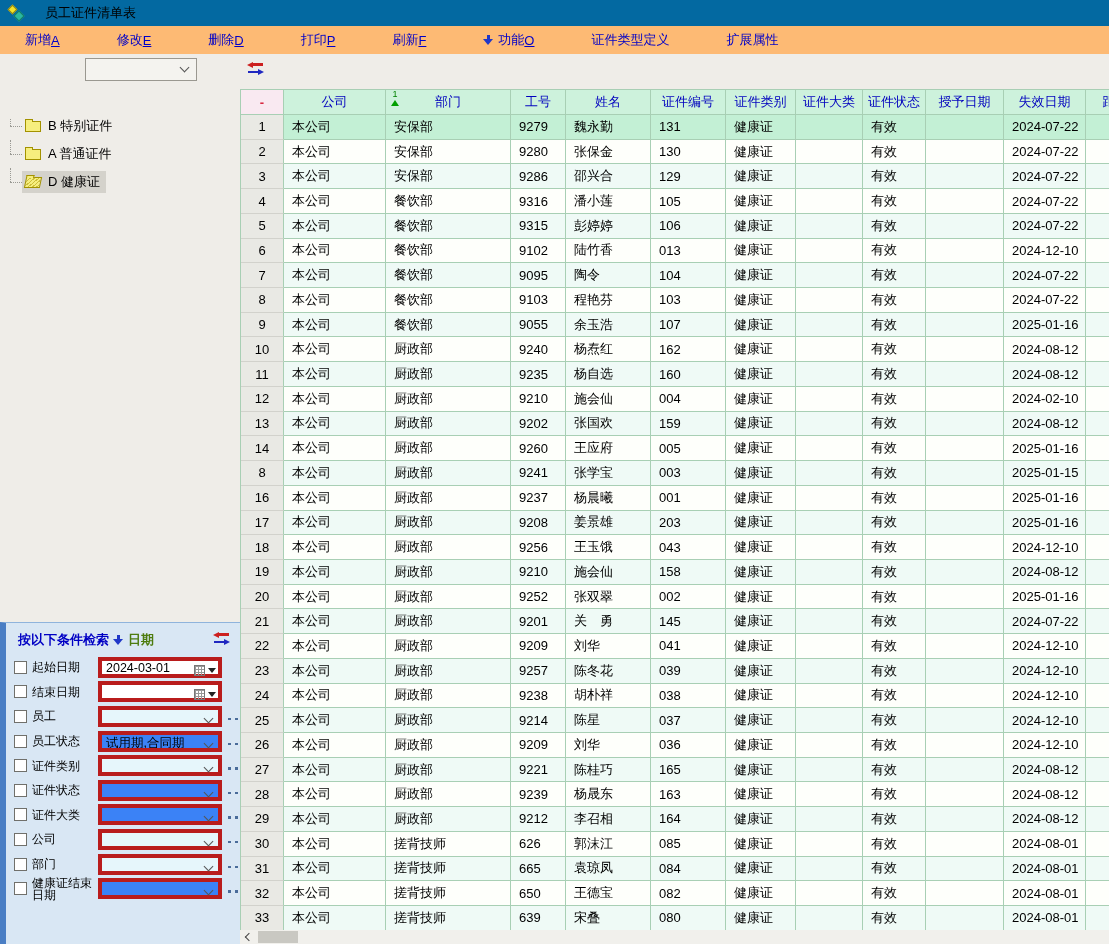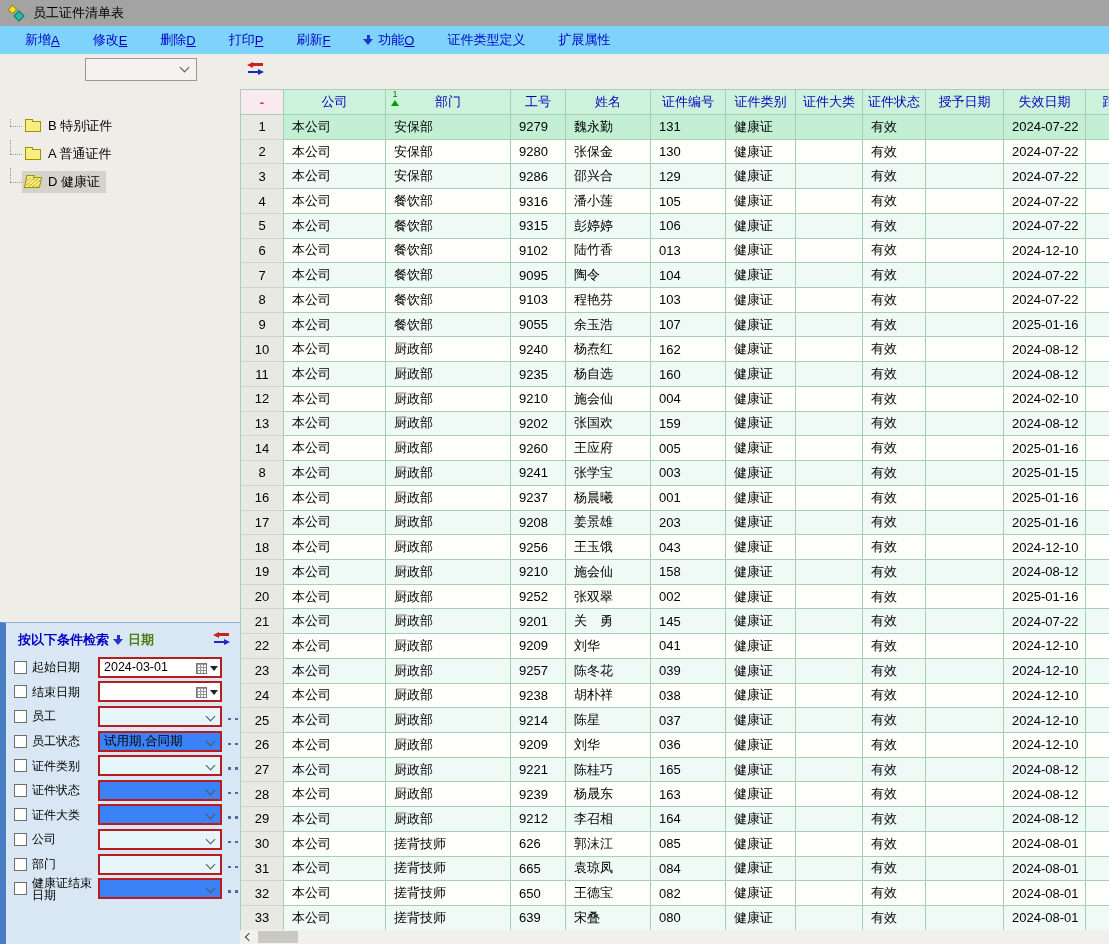--- a/index.html
+++ b/index.html
@@ -1,27 +1,27 @@
 <!DOCTYPE html>
 <html><head>
 <meta charset="utf-8">
 <style>
   * { margin:0; padding:0; box-sizing:border-box; }
   html,body { width:1109px; height:944px; overflow:hidden; }
   body { font-family:"Liberation Sans","DejaVu Sans",sans-serif; background:#EFEDE8; position:relative; font-size:13px; }
 
   
-  .titlebar { position:absolute; left:0; top:0; width:1109px; height:26px; background:#a3a3a3; display:flex; align-items:center; padding-left:7px; }
+  .titlebar { position:absolute; left:0; top:0; width:1109px; height:26px; background:#0369a1; display:flex; align-items:center; padding-left:7px;gap:12px; }
   .app-icon { position:relative; width:20px; height:18px; margin-right:6px; }
   .app-icon .d1 { position:absolute; left:2px; top:2px; width:7px; height:7px; background:#F4E42A; border:1px solid #908410; transform:rotate(45deg); }
   .app-icon .d2 { position:absolute; left:8px; top:8px; width:8px; height:8px; background:#2AB8A0; border:1px solid #127A68; transform:rotate(45deg); }
   .title-text { color:#000; font-size:13px; }
 
   
-  .toolbar { position:absolute; left:0; top:26px; width:1109px; height:28px; background:#7dd3fc; display:flex; align-items:center; padding-left:25px; }
+  .toolbar { position:absolute; left:0; top:26px; width:1109px; height:28px; background:#fdba74; display:flex; align-items:center; padding-left:25px;gap:24px; }
   .tb-btn { color:#0000C8; font-size:13px; margin-right:33px; cursor:default; display:flex; align-items:center; white-space:nowrap; }
   .tb-btn .mn { text-decoration:underline; }
   .tb-btn .down-icon { display:none; position:relative; width:10px; height:12px; margin-right:5px; }
   .tb-btn.with-icon .down-icon { display:inline-block; }
   .down-icon .stem { position:absolute; left:3.5px; top:1px; width:3px; height:5px; background:#2038C8; }
   .down-icon .tri  { position:absolute; left:0; top:5px; border-left:5px solid transparent; border-right:5px solid transparent; border-top:6px solid #2038C8; }
 
   
   .subbar { position:absolute; left:0; top:54px; width:1109px; height:34px; background:#EFEDE8; }
   .combo-plain { position:absolute; left:85px; top:4px; width:112px; height:23px; background:#F4F3EF; border:1px solid #9A9890; display:flex; align-items:center; justify-content:flex-end; padding-right:8px; }
@@ -53,21 +53,21 @@
   .filter-title { color:#0000C4; font-weight:bold; font-size:13px; margin-right:4px; }
   .filter-sort-label { color:#4d7c0f; font-weight:bold; font-size:13px; margin-left:5px; }
   .filter-header .down-icon2 { position:relative; width:10px; height:12px; display:inline-block; }
   .down-icon2 .stem { position:absolute; left:3.5px; top:1px; width:3px; height:5px; background:#2038C8; }
   .down-icon2 .tri { position:absolute; left:0; top:5px; border-left:5px solid transparent; border-right:5px solid transparent; border-top:6px solid #2038C8; }
   .filter-header .swap { position:absolute; right:10px; top:3px; }
   .f-rows { margin-top:4px; }
   .f-row { display:flex; align-items:center; height:24.6px; padding-left:8px; position:relative; }
   .checkbox { width:13px; height:13px; background:#FFF; border:1px solid #70706B; margin-right:5px; flex:none; }
   .f-label { width:66px; font-size:12px; line-height:12px; color:#000; flex:none; }
-  .f-field { position:relative; width:124px; height:21px; border:2px solid #b91c1c; background:#FFF; display:flex; align-items:center; padding:0 20px 0 4px; flex:none; }
+  .f-field { position:relative; width:124px; height:21px; border:4px solid #b91c1c; background:#FFF; display:flex; padding:0 20px 0 4px; flex:none; }
   .f-row.cyan .f-field { background:#E6F6FB; }
   .f-row.lavender .f-field { background:#3b82f6; }
   .f-value { font-size:12.5px; color:#000; white-space:nowrap; overflow:hidden; }
   .f-field .chev { position:absolute; right:6px; top:9px; display:none; }
   .f-row.combo .f-field .chev { display:block; }
   .cal-btn { position:absolute; right:2px; top:2px; width:26px; height:15px; display:none; align-items:center; justify-content:flex-end; }
   .f-row.date .cal-btn { display:flex; }
   .cal-glyph { width:11px; height:11px; border:1px solid #777; background-image:linear-gradient(#999 1px,transparent 1px),linear-gradient(90deg,#999 1px,transparent 1px); background-size:3px 3px; margin-right:3px; }
   .cal-tri { border-left:4px solid transparent; border-right:4px solid transparent; border-top:5px solid #222; }
   .f-dots { display:none; margin-left:5px; width:14px; position:relative; height:10px; }

